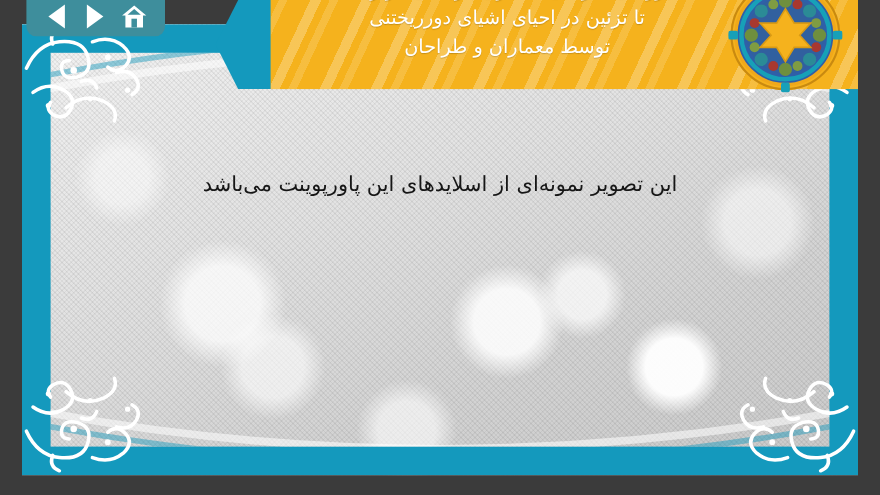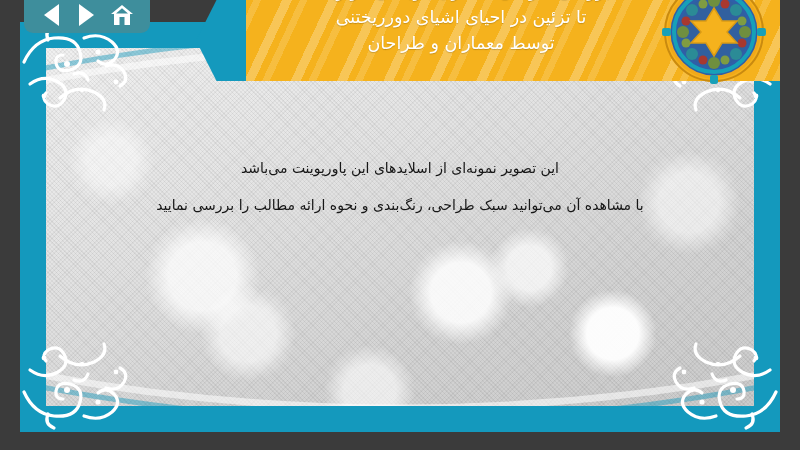--- a/index.html
+++ b/index.html
@@ -117,21 +117,21 @@
     width:104px; height:104px; border-radius:50%;
     z-index:8;
   }
 
   
   #body-text {
     position:absolute; left:60px; right:60px; top:128px;
     z-index:20;
     direction:rtl; text-align:center;
     color:#161616;
-    font-size:14px;
+    font-size:19px;
     line-height:37px;
     font-weight:400;
   }
   .bline { white-space:nowrap; }
 </style>
 </head>
 <body>
 
 <div id="viewer">
 
@@ -232,21 +232,20 @@
         <circle cx="47" cy="42" r="3"></circle>
           <circle cx="78" cy="30" r="2.6"></circle>
         <circle cx="24" cy="74" r="2.4"></circle>
           <circle cx="96" cy="60" r="2.4"></circle>
         <circle cx="62" cy="68" r="2.2"></circle>
       </g>
     </svg>
 
     <div id="body-text">
       <div class="bline">این تصویر نمونه‌ای از اسلایدهای این پاورپوینت می‌باشد</div>
-      <div class="bline">با مشاهده آن می‌توانید سبک طراحی، رنگ‌بندی و نحوه ارائه مطالب را بررسی نمایید</div>
     </div>
   </div>
 
   <div id="title-banner">
     <div id="banner-arrow"></div>
     <div id="banner-body"></div>
 
     <div id="title-text">بررسی طراحی معماری بازیافتی؛ از زباله
 تا تزئین در احیای اشیای دورریختنی
 توسط معماران و طراحان</div>

